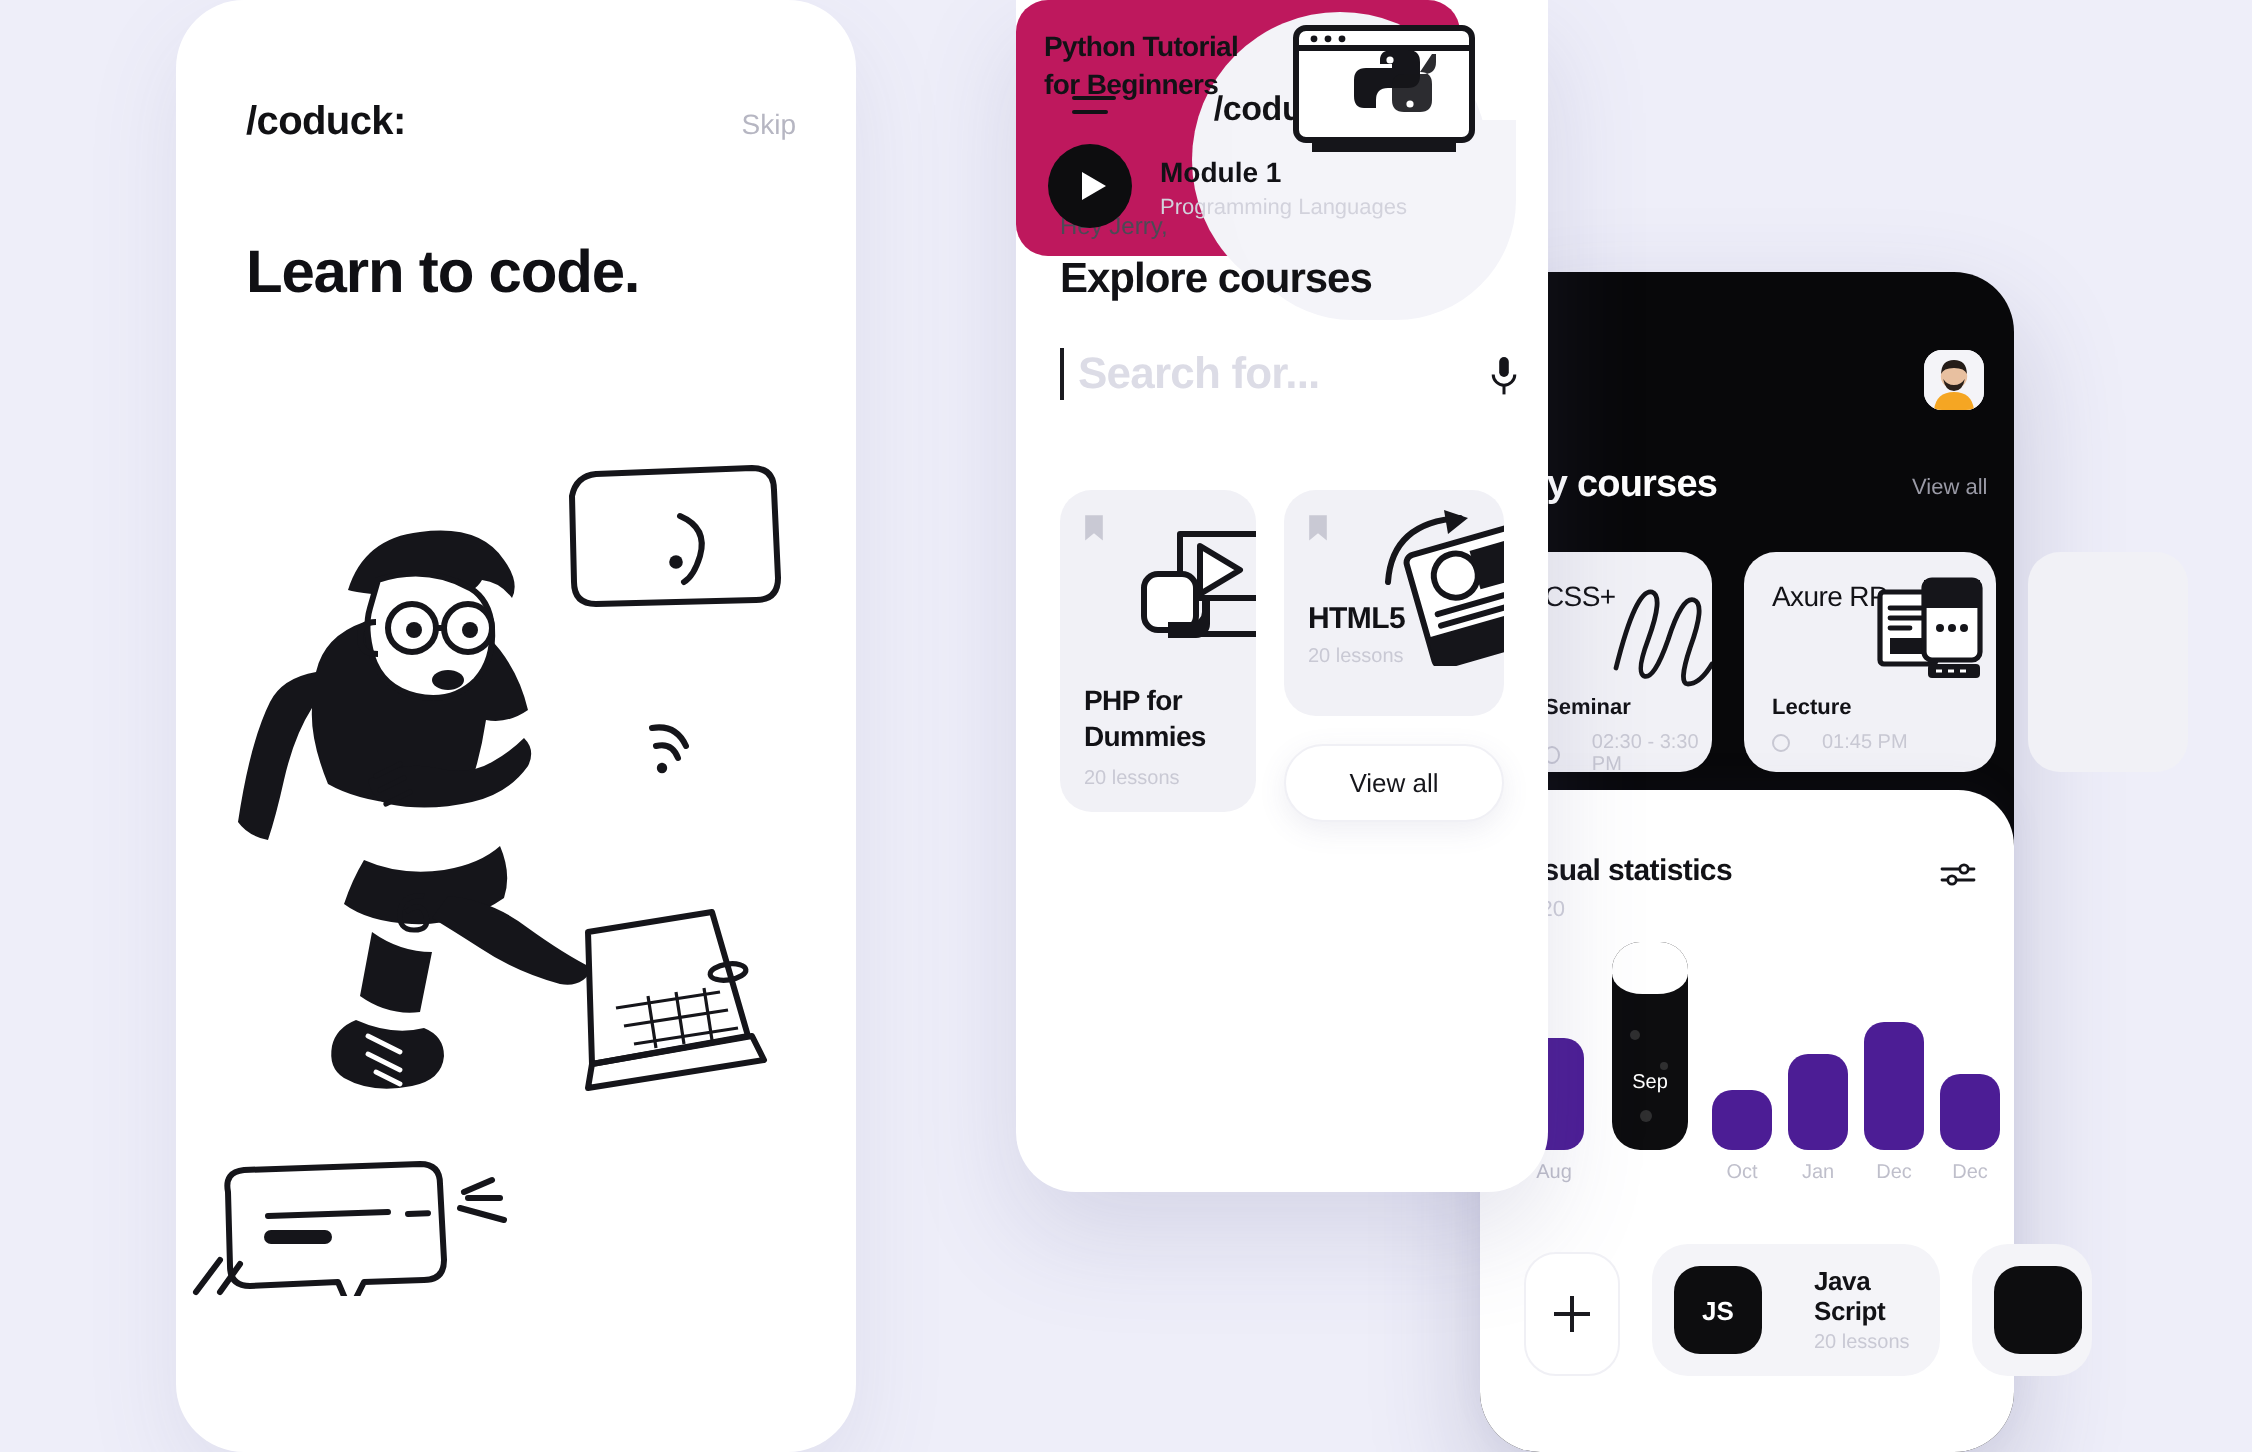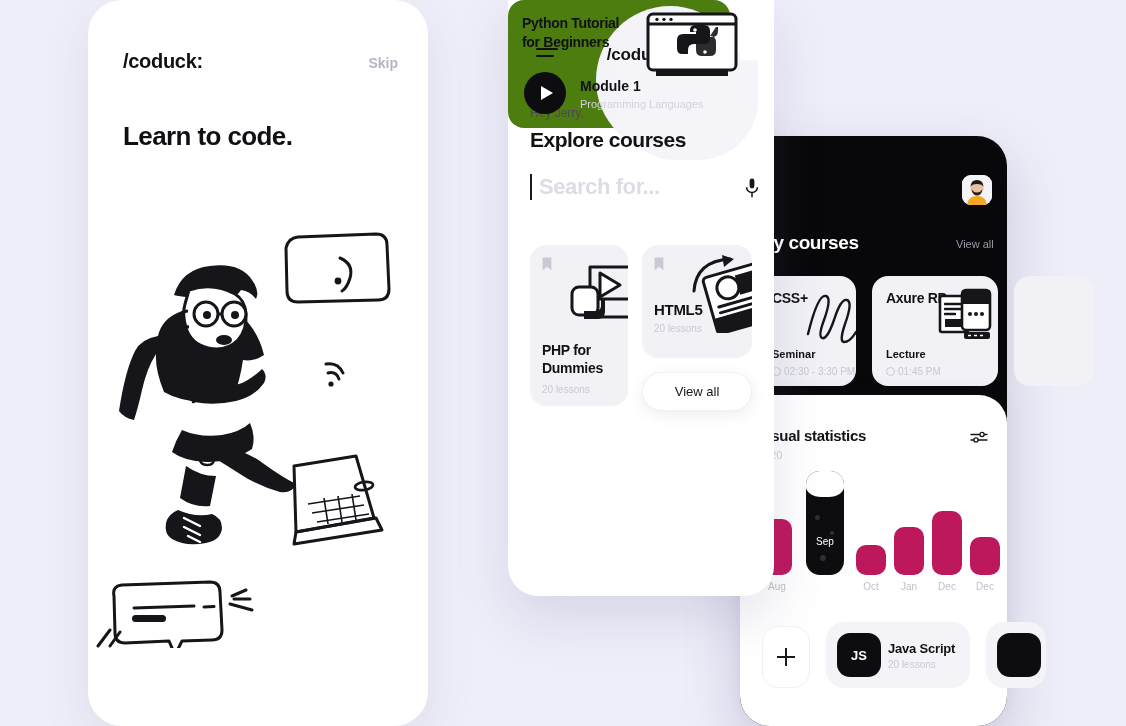--- a/index.html
+++ b/index.html
@@ -25,24 +25,24 @@
     border-radius:34px;
     box-shadow:0 18px 48px rgba(90,90,140,.10);
   }
   #phone1 .p1-head {
     position:absolute; left:35px; top:50px; right:30px;
     display:flex; align-items:baseline; justify-content:space-between;
   }
   .logo {
     font-size:20px; font-weight:700; color:#111114; letter-spacing:-.3px;
   }
-  .skip { font-size:14px; color:#b6b6c2; font-weight:700; }
+  .skip { font-size:14px; color:#b6b6c2; font-weight:400; }
   #phone1 .p1-title {
     position:absolute; left:35px; top:118px; right:20px;
-    font-size:26px; line-height:37px; font-weight:700;
+    font-size:30px; line-height:37px; font-weight:700;
     color:#101014; letter-spacing:-.6px;
   }
   .illus { position:absolute; left:0; top:218px; width:340px; height:430px; }
   .start-btn {
     position:absolute; left:210px; top:604px;
     width:92px; height:92px; border-radius:50%;
     background:#0d0d0f; color:#fff;
     display:flex; align-items:center; justify-content:center;
     font-size:15px; font-weight:700; letter-spacing:.2px;
     border:none; cursor:pointer;
@@ -108,21 +108,21 @@
   .viewall-btn {
     position:absolute; left:134px; top:372px; width:110px; height:39px;
     border-radius:20px; background:#fff; border:1px solid #f0f0f5;
     box-shadow:0 4px 14px rgba(90,90,140,.10);
     display:flex; align-items:center; justify-content:center;
     font-size:13px; color:#16161b; cursor:pointer;
   }
 
   #card-python {
     left:22px; top:428px; width:222px; height:128px;
-    background:#4d7c0f; border-radius:16px;
+    background:#be185d; border-radius:16px;
   }
   .py-title { position:absolute; left:14px; top:14px; font-size:14px; line-height:19px;
               font-weight:700; color:#121216; letter-spacing:-.3px; }
   #py-art { position:absolute; left:138px; top:12px; width:92px; height:74px; }
   .play-btn {
     position:absolute; left:16px; top:72px; width:42px; height:42px; border-radius:50%;
     background:#0d0d0f; display:flex; align-items:center; justify-content:center; cursor:pointer;
   }
   .play-btn .tri {
     width:0; height:0; border-left:12px solid #fff;
@@ -145,40 +145,40 @@
            color:#ffffff; letter-spacing:-.4px; z-index:4; }
   .p3-viewall { position:absolute; left:956px; top:238px; font-size:11px; color:#9a9aa6;
                 z-index:4; cursor:pointer; }
 
   .p3-card {
     position:absolute; background:#f1f1f6; border-radius:16px; overflow:hidden; z-index:4;
   }
   #p3-card1 { left:758px; top:276px; width:98px; height:110px; }
   #p3-card2 { left:872px; top:276px; width:126px; height:110px; }
   #p3-card3 { left:1014px; top:276px; width:80px; height:110px; }
-  .p3-ct { position:absolute; left:14px; top:14px; font-size:14px; font-weight:700;
+  .p3-ct { position:absolute; left:14px; top:14px; font-size:14px; font-weight:400;
            color:#121216; letter-spacing:-.3px; }
   .p3-cs { position:absolute; left:14px; top:72px; font-size:11px; font-weight:700; color:#121216; }
   .p3-ctime { position:absolute; left:14px; top:90px; font-size:10px; color:#c8c8d3;
-              display:flex; align-items:center; gap:3px; }
+              display:flex; align-items:center; gap:16px; }
   .clock { width:9px; height:9px; border:1px solid #c8c8d3; border-radius:50%; display:inline-block; }
 
   .p3-white {
     position:absolute; left:740px; top:395px; width:267px; height:331px;
     background:#ffffff; border-radius:28px 28px 30px 30px; z-index:5;
     box-shadow:0 -6px 18px rgba(80,80,130,.05);
   }
   .stat-h { position:absolute; left:18px; top:32px; font-size:15px; font-weight:700;
             color:#121216; letter-spacing:-.3px; }
   .stat-year { position:absolute; left:18px; top:54px; font-size:11px; color:#cfcfd9; }
   .filter-ic { position:absolute; left:230px; top:36px; width:18px; height:12px; cursor:pointer; }
 
   .chart { position:absolute; left:14px; top:78px; width:244px; height:120px; }
   .bar {
-    position:absolute; bottom:18px; width:30px; border-radius:10px; background:#be185d;
+    position:absolute; bottom:18px; width:30px; border-radius:10px; background:#4c1d95;
   }
   .bar.active { background:#0d0d0f; border-radius:14px; }
   .bar .blabel {
     position:absolute; left:0; width:100%; bottom:-17px; text-align:center;
     font-size:10px; color:#bfbfcb;
   }
   .bar.active .blabel { bottom:28px; color:#ffffff; font-size:10px; }
   .bar.active .foam {
     position:absolute; left:0; top:0; width:100%; height:26px;
     background:#ffffff; border-radius:14px 14px 40% 40%;
@@ -198,21 +198,21 @@
     position:absolute; top:622px; height:66px; background:#f4f4f8; border-radius:18px; z-index:6;
     display:flex; align-items:center; cursor:pointer;
   }
   #lesson-js { left:826px; width:144px; }
   #lesson-next { left:986px; width:60px; }
   .lesson-badge {
     width:44px; height:44px; border-radius:13px; background:#0d0d0f; color:#fff;
     display:flex; align-items:center; justify-content:center;
     font-size:13px; font-weight:700; margin-left:11px; flex:0 0 auto;
   }
-  .lesson-txt { margin-left:7px; }
+  .lesson-txt { margin-left:26px; }
   .lesson-name { font-size:13px; font-weight:700; color:#121216; letter-spacing:-.2px; }
   .lesson-sub { font-size:10px; color:#c9c9d4; margin-top:3px; }
 </style>
 </head>
 <body>
 
 <div class="stage">
 
   <div class="phone" id="phone1">
 

